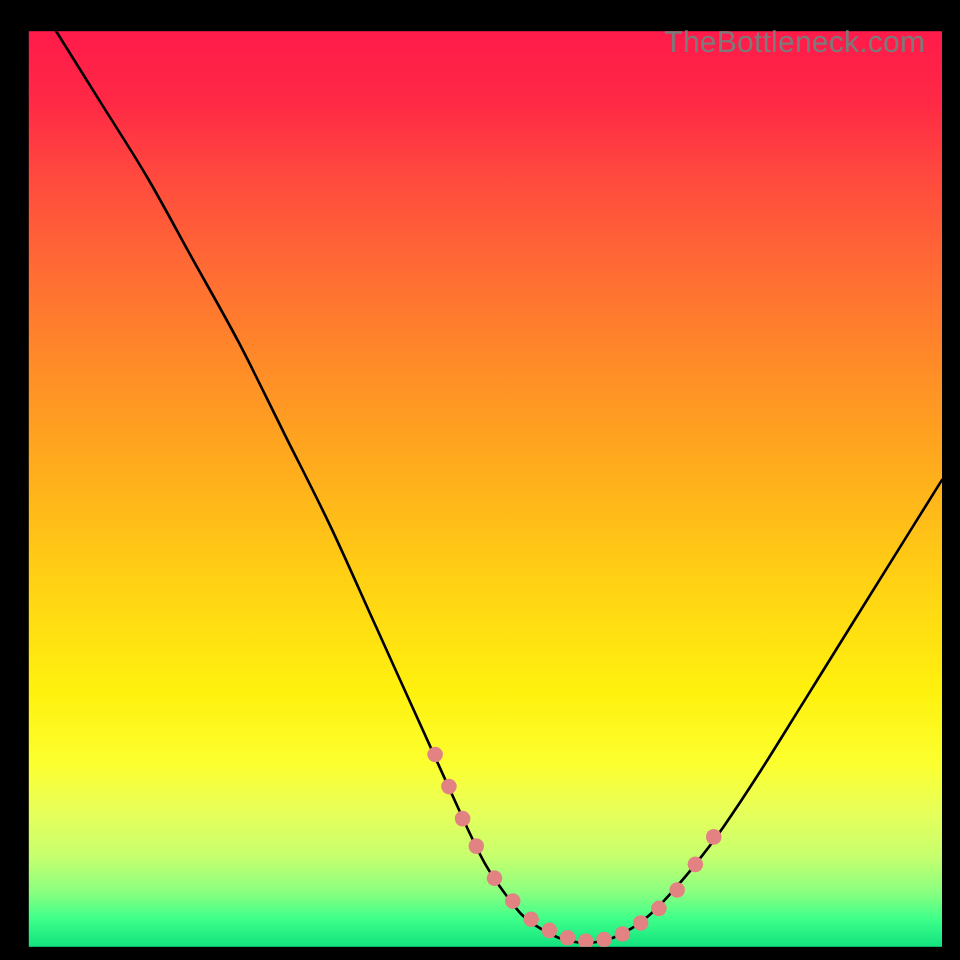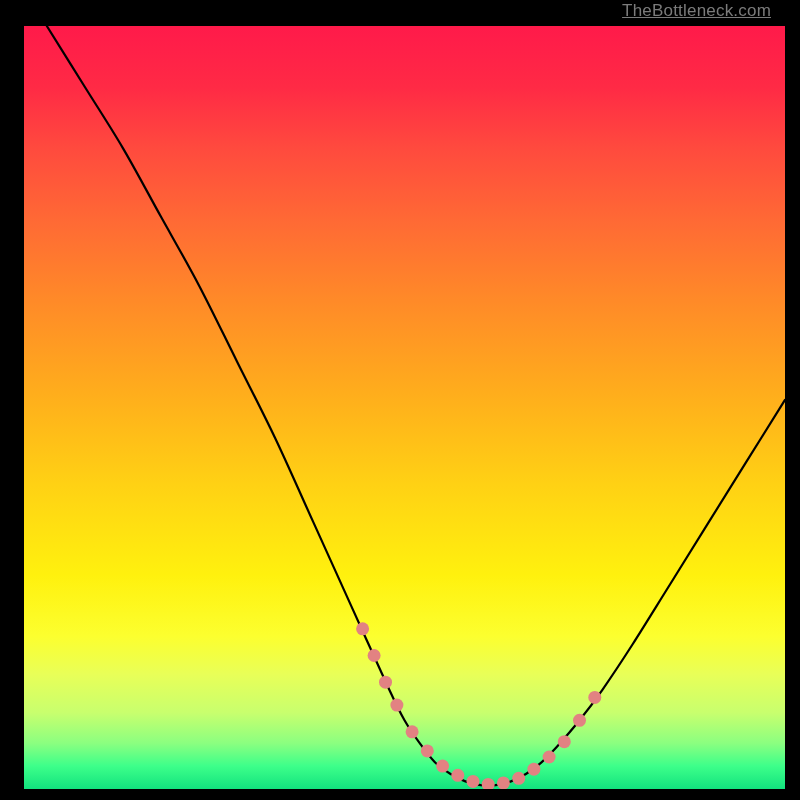--- a/index.html
+++ b/index.html
@@ -39,26 +39,25 @@
       #e8ff58 85%,
       #c8ff6e 90%,
       #8bff80 94%,
       #3dff8a 97%,
       #12e27e 100%
     );
   }
   .watermark {
     position: absolute;
     right: 14px;
-    top: 1px;
+    top: 21px;
     color: #7b7b7b;
-    font-size: 17px;
+    font-size: 25px;
     letter-spacing: 0.2px;
     font-weight: 400;
-    text-decoration: underline;
   }
   svg.curve {
     position: absolute;
     left: 0;
     top: 26px;
     width: 761px;
     height: 763px;
   }
 </style>
 </head>

